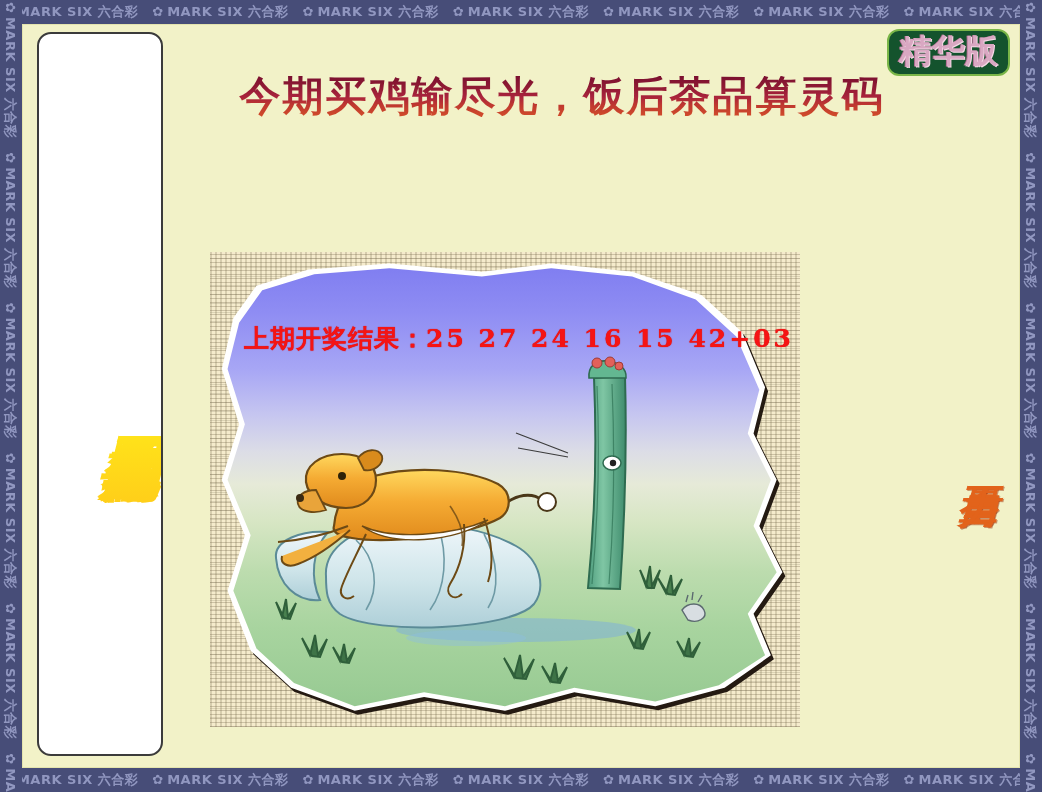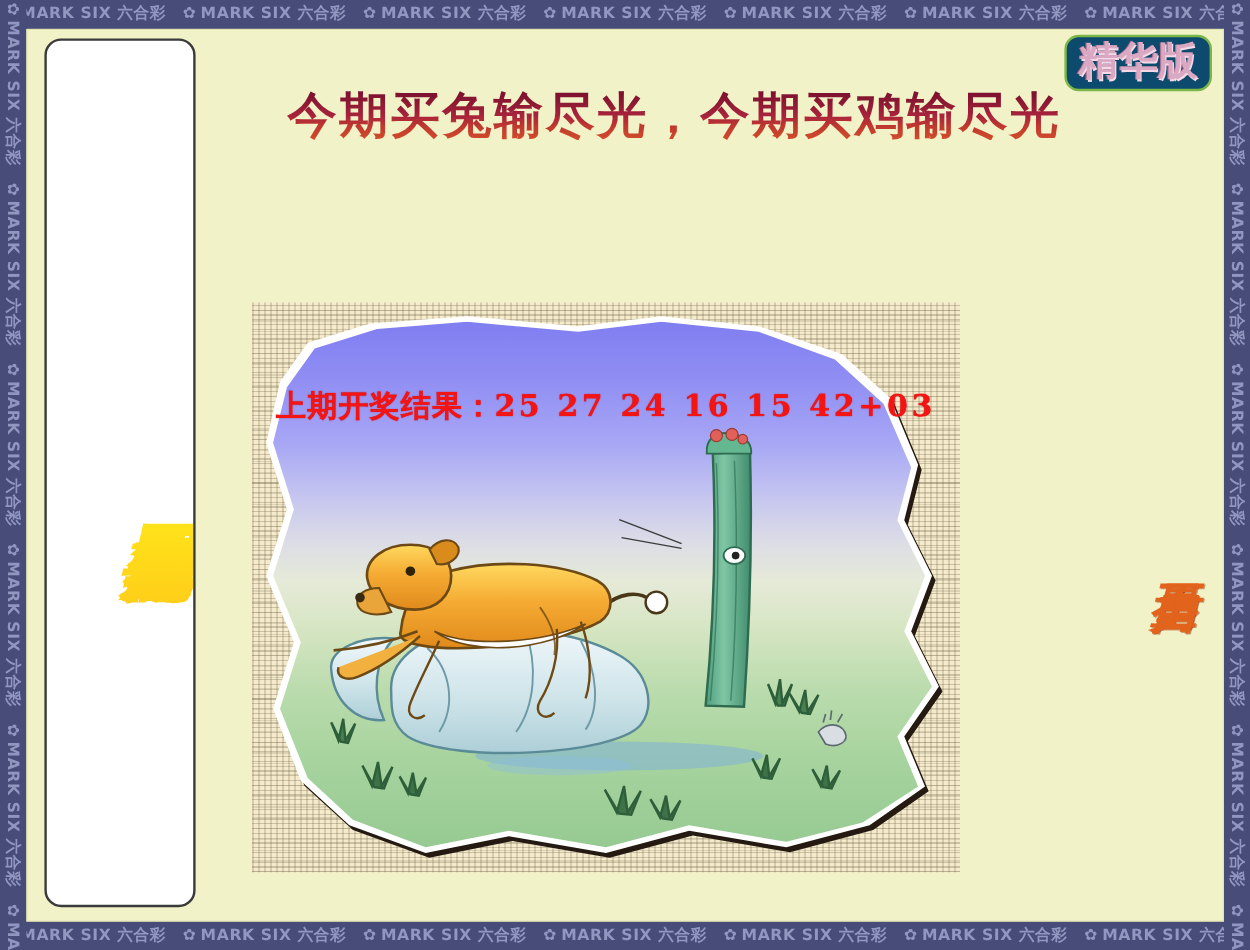--- a/index.html
+++ b/index.html
@@ -110,21 +110,21 @@
   }
 
   
   #badge {
     position: absolute;
     right: 10px;
     top: 5px;
     padding: 2px 10px 5px 10px;
     border: 2px solid #7ab648;
     border-radius: 12px;
-    background: #0c4a6e;
+    background: #14532d;
     font-size: 33px;
     font-weight: bold;
     line-height: 1.08;
     color: #d9a8c2;
     text-shadow: 1px 1px 0 #f6d9e6, -1px 0 0 #b06f91;
     font-family: "DejaVu Sans", "Liberation Sans", sans-serif;
     white-space: nowrap;
     z-index: 20;
   }
 
@@ -227,21 +227,21 @@
   }
 
   
   #scene { position:absolute; inset:0; }
 
   
   #result {
     position: absolute;
     left: 0; top: 64px;
     width: 578px;
-    text-align: center;
+    text-align: right;
     font-size: 25px;
     font-weight: bold;
     color: #f51414;
     letter-spacing: 1px;
     text-shadow: 0 0 1px #c00;
     font-family: "DejaVu Sans", "Liberation Sans", sans-serif;
     white-space: nowrap;
     z-index: 8;
   }
   #result .nums { font-family: "DejaVu Serif", "Liberation Serif", serif; letter-spacing: 3px; }
@@ -266,21 +266,21 @@
 
   <div id="page">
 
     <div id="title-panel">
       <div id="title-panel-text">第二八七期金牌四句输尽光</div>
     </div>
 
     <div id="badge">精华版</div>
 
     <div id="headlines">
-      <div class="couplet">今期买兔输尽光，今期买鸡输尽光</div>
+      <div class="couplet">今期买鸡输尽光，饭后茶品算灵码</div>
     </div>
 
     <div id="slogan">不自量力</div>
 
     <div id="illus-wrap">
       <div id="newsprint"></div>
 
       <div id="torn">
         <div class="torn-layer" id="torn-shadow"></div>
         <div class="torn-layer" id="torn-white"></div>

